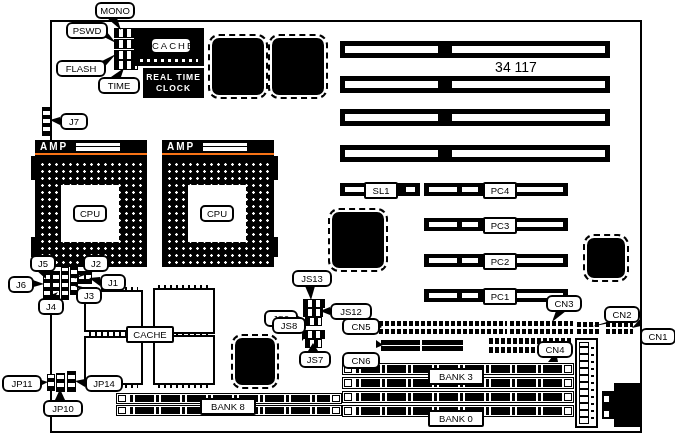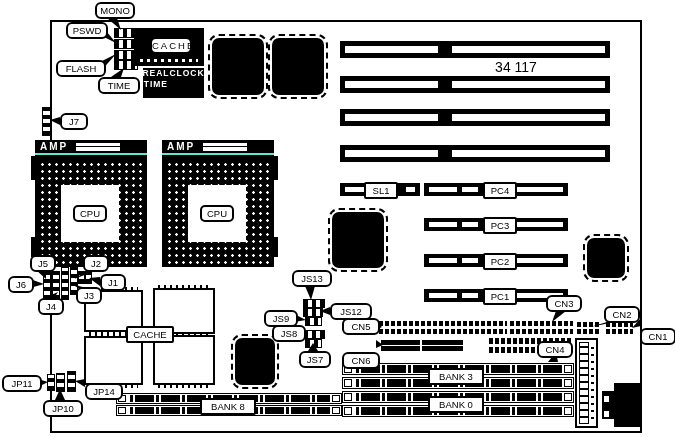--- a/index.html
+++ b/index.html
@@ -20,21 +20,21 @@
   .qfp{background:#000;border-radius:7px;outline:2px dashed #000;outline-offset:2px}
   .dip{background:#fff;border:2px solid #000}
   .dip::before,.dip::after{content:"";position:absolute;left:3px;right:3px;height:4px;
         background:repeating-linear-gradient(90deg,#000 0 2px,transparent 2px 6px)}
   .dip::before{top:-5px}.dip::after{bottom:-5px}
   .isa{background:#000;display:flex;align-items:center;gap:14px;padding:0 5px;box-sizing:border-box}
   .isa .sg{height:7px;background:#fff}
   .pci{background:#000;display:flex;align-items:center;gap:5px;padding:0 5px;box-sizing:border-box}
   .pci .sg{height:5px;background:#fff}
   .socket{background:#000}
-  .ampbar{position:absolute;left:0;right:0;top:0;height:15px;background:#000;border-bottom:2px solid #5eead4;
+  .ampbar{position:absolute;left:0;right:0;top:0;height:15px;background:#000;border-bottom:2px solid #f97316;
           display:flex;align-items:center;gap:8px;padding:0 5px;box-sizing:border-box}
   .amptext{color:#fff;font-size:10px;font-weight:bold;letter-spacing:2px}
   .ampcode{width:44px;height:8px;background:linear-gradient(#fff 35%,#000 35% 55%,#fff 55%)}
   .pins{position:absolute;left:2px;right:2px;top:19px;bottom:2px;background-color:#000;
         background-image:radial-gradient(circle,#fff 1.1px,transparent 1.5px);
         background-size:7px 7px;background-position:2px 2px}
   .sockcenter{position:absolute;background:#fff;display:flex;align-items:center;justify-content:center}
   .pinhead{background-color:#000;
         background-image:linear-gradient(transparent 0 40%,#fff 40% 58%,transparent 58%),
         repeating-linear-gradient(90deg,transparent 0 4px,#fff 4px 6px)}
@@ -42,21 +42,21 @@
         background-image:linear-gradient(transparent 0 42%,#fff 42% 58%,transparent 58%),
         linear-gradient(90deg,transparent 0 47%,#fff 47% 50%,transparent 50%)}
   .simm{border:1px solid #000;background:#fff;display:flex;gap:2px;padding:1px;box-sizing:border-box}
   .simm .lat{width:8px;border:1px solid #000;box-sizing:border-box}
   .simm .bar{flex:1;background-color:#000;
         background-image:repeating-linear-gradient(90deg,#fff 0 2px,transparent 2px 5px,#fff 5px 7px,transparent 7px 26px)}
   .pwr{border:2px solid #000;background:#fff;display:flex;gap:2px;padding:2px;box-sizing:border-box}
   .pwr .c1{width:11px;border:1px solid #000;background:repeating-linear-gradient(0deg,transparent 0 5px,#000 5px 7px)}
   .pwr .c2{width:4px;background:repeating-linear-gradient(0deg,transparent 0 5px,#000 5px 7px)}
   .rtc{background:#000;color:#fff;font-size:8.5px;font-weight:bold;letter-spacing:1px;text-align:center;
-       display:flex;flex-direction:row;justify-content:center;line-height:11px}
+       display:flex;flex-direction:column;justify-content:center;line-height:11px}
   .pn{font-size:14px}
   .ptrs{position:absolute;left:0;top:0;z-index:20;pointer-events:none}
 </style>
 </head>
 <body>
 
 <div id="stage">
 
   <div class="abs outline" style="left:50px;top:20px;width:588px;height:409px"></div>
 
@@ -259,33 +259,33 @@
   <div class="callout" style="left:30px;top:255px;width:22px">J5</div>
   <div class="callout" style="left:83px;top:255px;width:22px">J2</div>
   <div class="callout" style="left:8px;top:276px;width:22px">J6</div>
   <div class="callout" style="left:100px;top:274px;width:22px">J1</div>
   <div class="callout" style="left:76px;top:287px;width:22px">J3</div>
   <div class="callout" style="left:38px;top:298px;width:22px">J4</div>
   <div class="callout sq" style="left:126px;top:326px;width:44px">CACHE</div>
   <div class="callout" style="left:292px;top:270px;width:36px">JS13</div>
   <div class="callout" style="left:330px;top:303px;width:38px">JS12</div>
   <div class="callout" style="left:264px;top:310px;width:30px">JS9</div>
-  <div class="callout" style="left:272px;top:325px;width:30px">JS8</div>
+  <div class="callout" style="left:272px;top:317px;width:30px">JS8</div>
   <div class="callout" style="left:299px;top:351px;width:28px">JS7</div>
   <div class="callout" style="left:2px;top:375px;width:36px">JP11</div>
   <div class="callout" style="left:43px;top:400px;width:36px">JP10</div>
-  <div class="callout" style="left:85px;top:383px;width:34px">JP14</div>
+  <div class="callout" style="left:85px;top:375px;width:34px">JP14</div>
   <div class="callout sq" style="left:364px;top:182px;width:30px">SL1</div>
   <div class="callout sq" style="left:483px;top:182px;width:30px">PC4</div>
   <div class="callout sq" style="left:483px;top:217px;width:30px">PC3</div>
   <div class="callout sq" style="left:483px;top:253px;width:30px">PC2</div>
   <div class="callout sq" style="left:483px;top:288px;width:30px">PC1</div>
   <div class="callout" style="left:342px;top:318px;width:34px">CN5</div>
   <div class="callout" style="left:342px;top:352px;width:34px">CN6</div>
   <div class="callout" style="left:546px;top:295px;width:32px">CN3</div>
   <div class="callout" style="left:604px;top:306px;width:32px">CN2</div>
   <div class="callout" style="left:640px;top:328px;width:32px">CN1</div>
   <div class="callout" style="left:537px;top:341px;width:32px">CN4</div>
   <div class="callout sq" style="left:428px;top:368px;width:52px">BANK 3</div>
-  <div class="callout sq" style="left:428px;top:396px;width:52px">BANK 0</div>
+  <div class="callout sq" style="left:428px;top:410px;width:52px">BANK 0</div>
   <div class="callout sq" style="left:200px;top:398px;width:52px">BANK 8</div>
 
 </div>
 
 </body></html>

